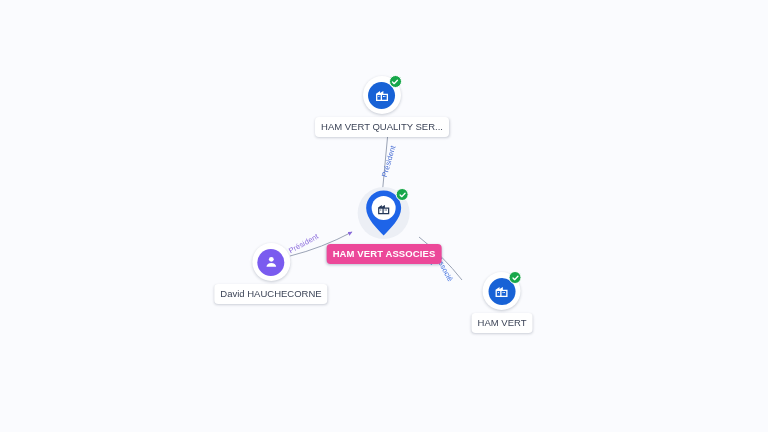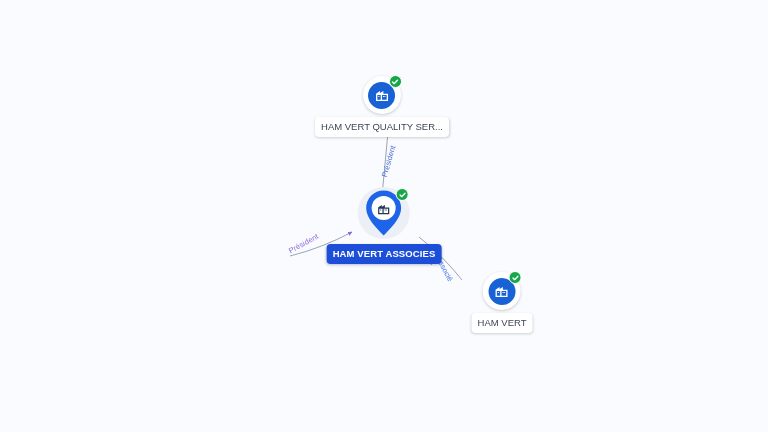--- a/index.html
+++ b/index.html
@@ -142,21 +142,21 @@
     max-width: 128px;
     overflow: hidden;
     text-overflow: ellipsis;
   }
   .node-label.plain {
     background: #ffffff;
     color: #3c4457;
     box-shadow: 0 1px 2.5px rgba(20,30,60,.20);
   }
   .node-label.focus {
-    background: #1d4ed8;
+    background: #ec4899;
     color: #ffffff;
     font-weight: bold;
     letter-spacing: .1px;
     box-shadow: 0 1px 3px rgba(20,40,90,.28);
   }
 
   
   #node-ham-vert-quality { left: 382px; top: 76px;  transform: translateX(-50%); }
   #node-ham-vert-associes { left: 384px; top: 185px; transform: translateX(-50%); }
   #node-david-hauchecorne { left: 271px; top: 243px; transform: translateX(-50%); }
@@ -222,20 +222,31 @@
       </div>
       <div class="check-badge pin-check">
         <svg width="8" height="8" viewBox="0 0 12 12">
           <path d="M2.2 6.1 L4.6 8.5 L9.6 3.3" fill="none" stroke="#ffffff" stroke-width="2" stroke-linecap="round" stroke-linejoin="round"></path>
         </svg>
       </div>
     </div>
     <div class="node-label focus">HAM VERT ASSOCIES</div>
   </div>
 
+  <div class="node" id="node-david-hauchecorne">
+    <div class="node-disc">
+      <div class="disc-inner person">
+        <svg width="16" height="16" viewBox="0 0 24 24" fill="#ffffff">
+          <circle cx="12" cy="8" r="3.6"></circle>
+          <path d="M4.8 19.2c0-3.6 3.2-5.6 7.2-5.6s7.2 2 7.2 5.6z"></path>
+        </svg>
+      </div>
+    </div>
+    <div class="node-label plain">David HAUCHECORNE</div>
+  </div>
 
   <div class="node" id="node-ham-vert">
     <div class="node-disc">
       <div class="disc-inner company">
         <svg width="16" height="16" viewBox="0 0 24 24" fill="#ffffff">
           <path d="M3 21V10l6-4v3l5-3v4h7v11H3zm2-2h5v-7H5v7zm7 0h7v-7h-7v7zm1.5-5.5h1.5V15h-1.5v-1.5zm3 0H17V15h-1.5v-1.5zM6.5 13.5H8V15H6.5v-1.5z"></path>
         </svg>
       </div>
       <div class="check-badge disc-check">
         <svg width="8" height="8" viewBox="0 0 12 12">

